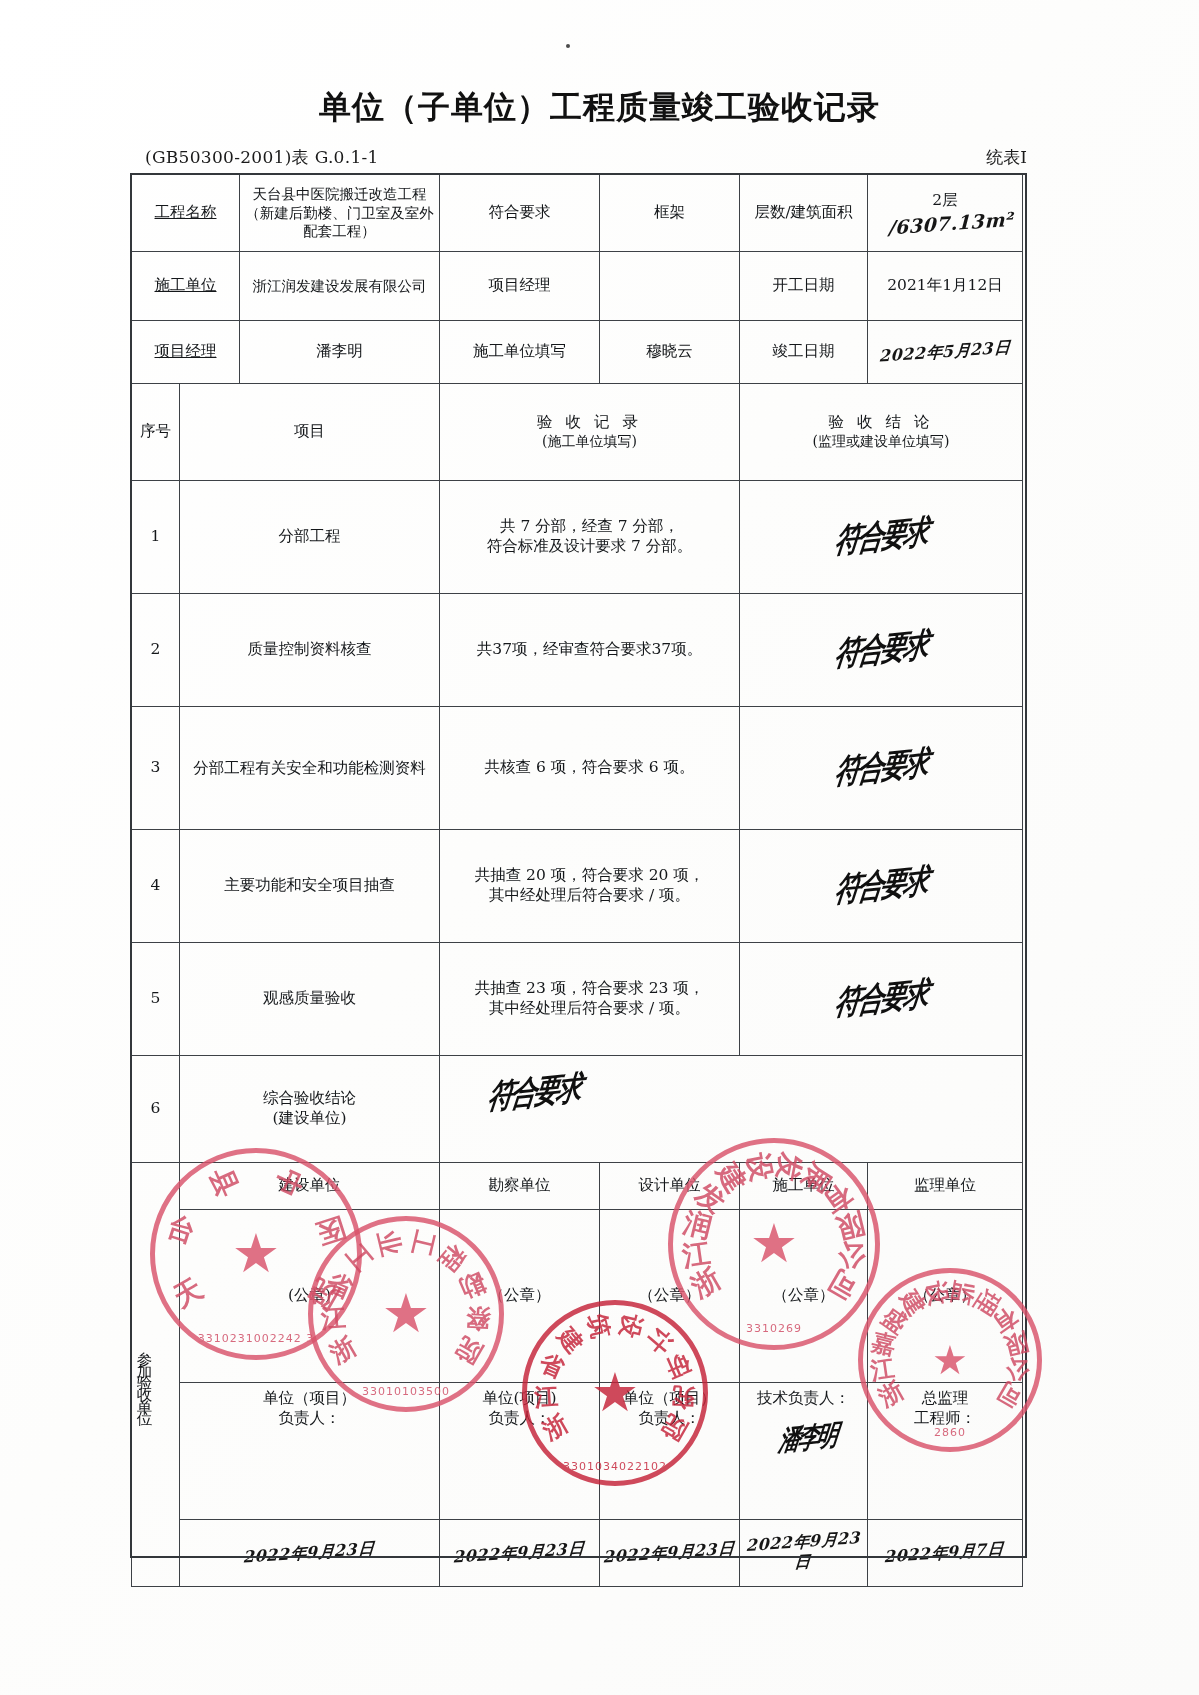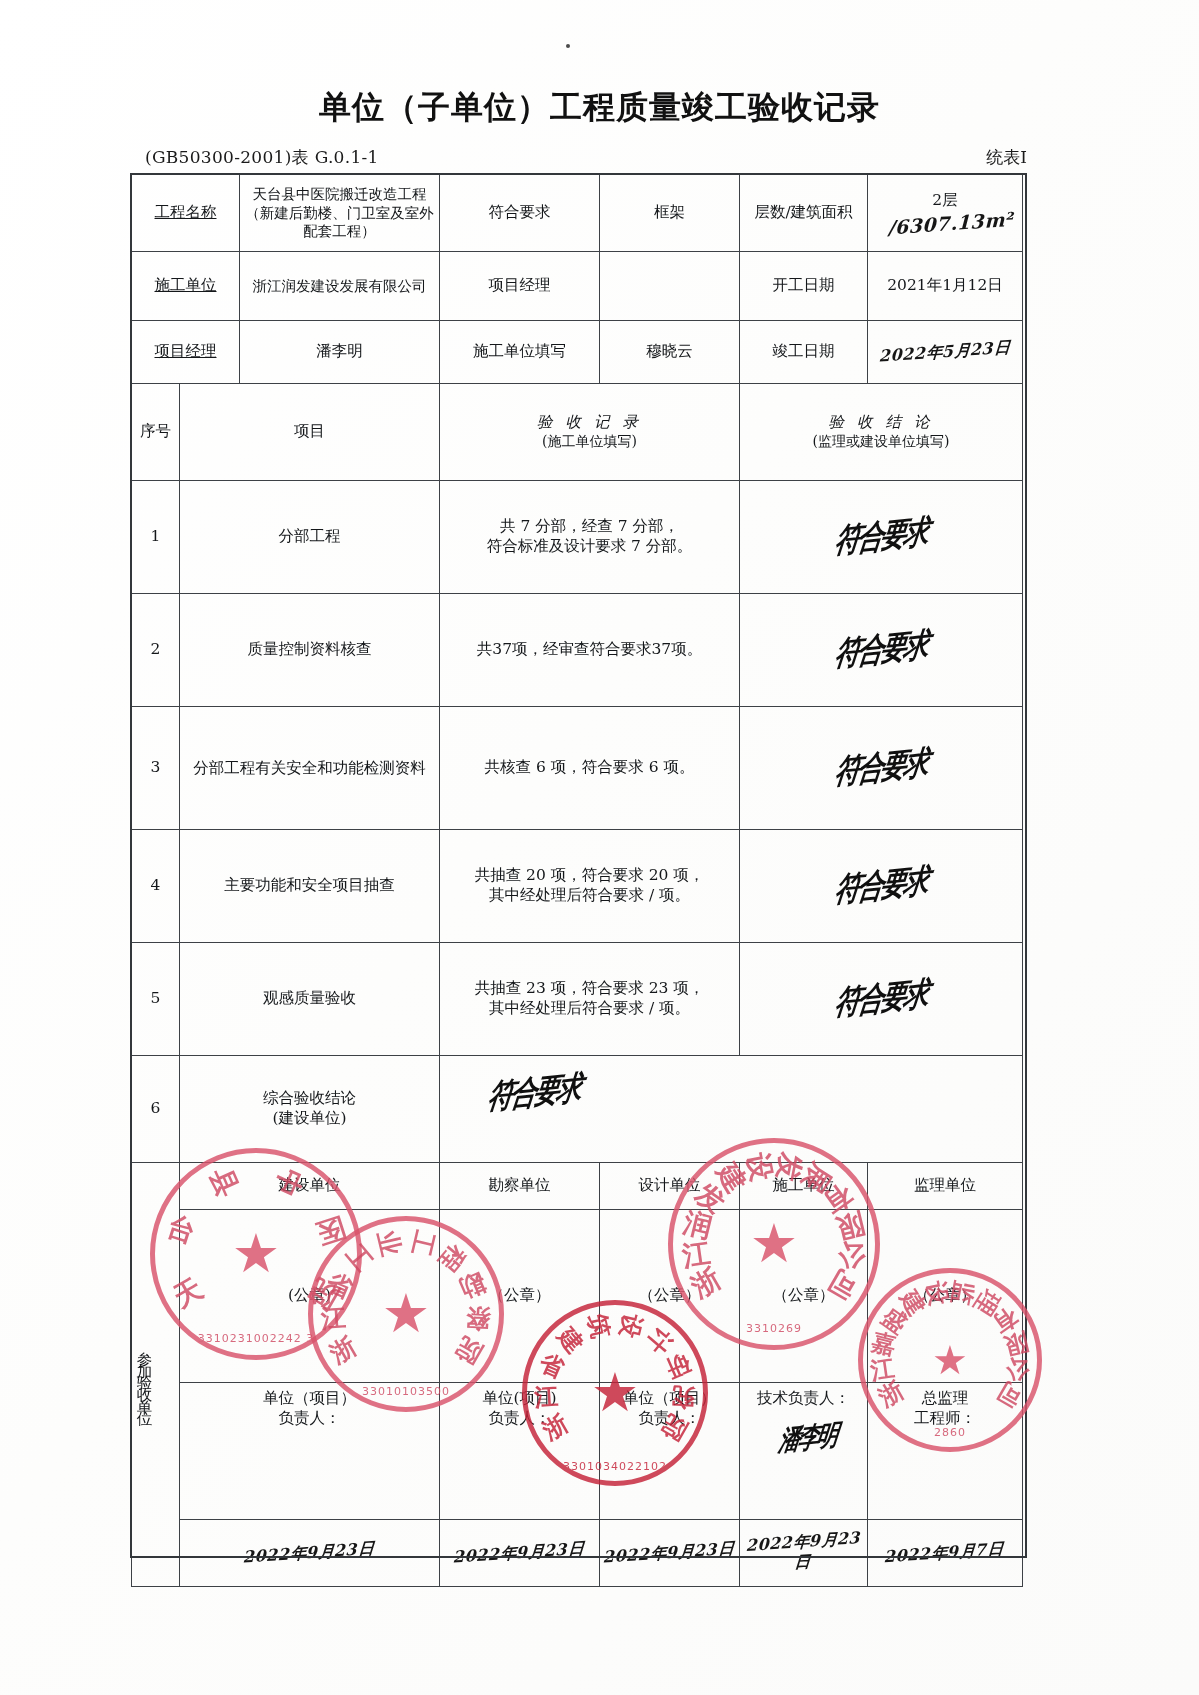--- a/index.html
+++ b/index.html
@@ -98,21 +98,21 @@
     width: 893px;
     height: 1381px;
     border: 2px solid #33373b;
     pointer-events: none;
   }
 
   .lbl { white-space: nowrap; text-decoration: underline; }
   .nowrap { white-space: nowrap; }
   .left { text-align: left; padding-left: 10px; }
   .tsmall { font-size: 14.5px; font-family: Liberation Serif, serif; }
-  .sp { letter-spacing: 4px; font-style: italic; }
+  .sp { letter-spacing: 4px; }
   .sub { font-size: 14px; }
 
   
   .hw {
     font-family: "DejaVu Serif", "Liberation Serif", serif;
     font-style: italic;
     font-weight: bold;
     color: #161616;
     transform: rotate(-4deg) skewX(-8deg);
     display: inline-block;

